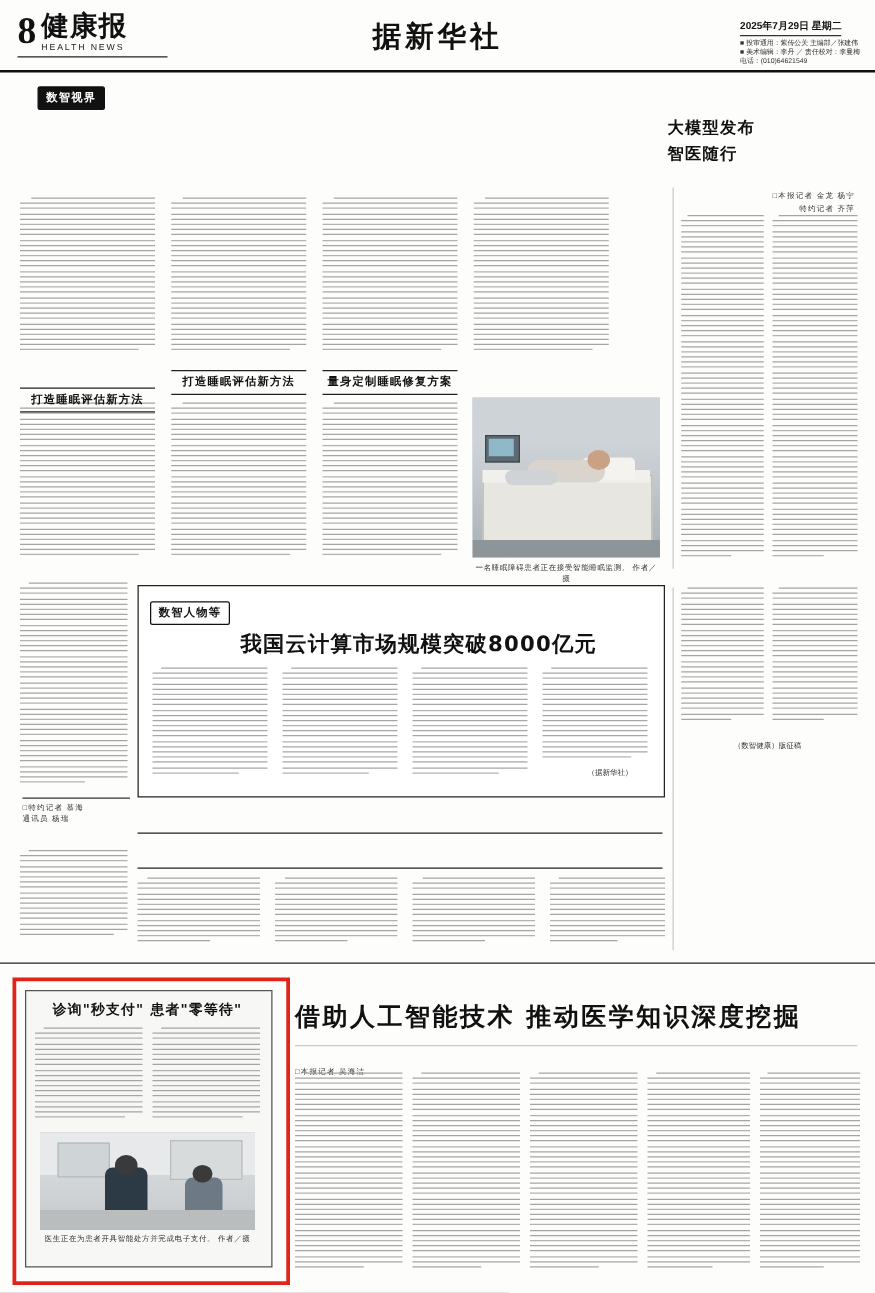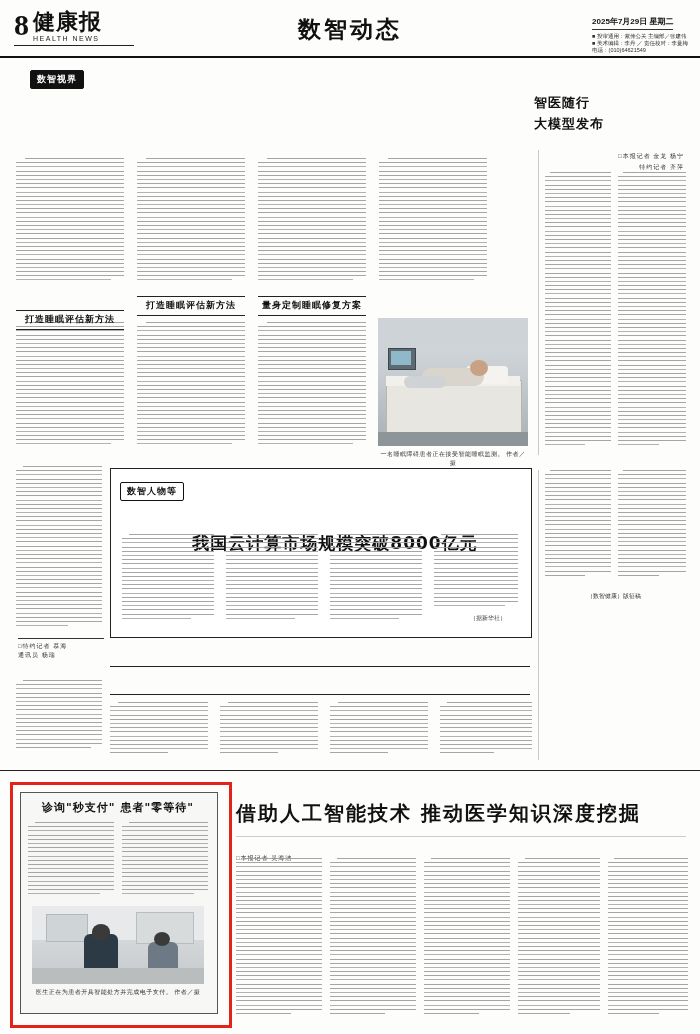--- a/index.html
+++ b/index.html
@@ -75,40 +75,40 @@
 
   <div class="masthead">
     <div class="mh-left">
       <div class="mh-num">8</div>
       <div class="mh-logo">
         <div class="mh-cn">健康报</div>
         <div class="mh-en">HEALTH NEWS</div>
       </div>
     </div>
     <div class="mh-rule"></div>
-    <div class="mh-title">数智动态</div>
+    <div class="mh-title">据新华社</div>
     <div class="mh-right">
       <div class="mh-date">2025年7月29日 星期二</div>
       <div class="mh-meta">
         <div>■ 投审通用：紫传公关 主编部／张建伟</div>
         <div>■ 美术编辑：李丹 ／ 责任校对：李曼梅</div>
         <div>电话：(010)64621549</div>
       </div>
     </div>
     <div class="mh-bar"></div>
   </div>
 
   <div style="position:absolute;left:30px;top:68px;">
     <span class="tag dark">数智视界</span>
   </div>
 
 
   <div class="subhead">
+    <div>大模型发布</div>
     <div>智医随行</div>
-    <div>大模型发布</div>
   </div>
 
   <div class="colrule" style="left:538px;top:150px;height:305px;"></div>
   <div class="colrule" style="left:538px;top:470px;height:290px;"></div>
 
   <div style="position:absolute;right:16px;top:152px;width:148px;text-align:right;">
     <div class="byline">□本报记者 金龙 杨宁</div>
     <div class="byline" style="margin-top:2px;">特约记者 齐萍</div>
   </div>
 
@@ -679,21 +679,21 @@
 
     <div style="position:absolute;left:0;top:0;width:150px;height:30px;background:#cdd3d6;"></div>
     <div style="position:absolute;left:0;top:114px;width:150px;height:14px;background:#8e9599;"></div>
   </div>
   <div class="caption" style="position:absolute;left:378px;top:450px;width:150px;">一名睡眠障碍患者正在接受智能睡眠监测。 作者／摄</div>
 
   <div class="box" style="left:110px;top:468px;width:420px;height:168px;"></div>
   <div style="position:absolute;left:120px;top:480px;">
     <span class="tag">数智人物等</span>
   </div>
-  <div class="bigtitle" style="position:absolute;left:150px;top:532px;width:370px;text-align:center;font-size:17px;">我国云计算市场规模突破8000亿元</div>
+  <div class="bigtitle" style="position:absolute;left:150px;top:504px;width:370px;text-align:center;font-size:17px;">我国云计算市场规模突破8000亿元</div>
   <div id="news-cols">
       <div class="col blk" style="left: 122px; top: 534px; width: 92px;">
         <div class="ln" style="width: 92%; margin-left: 8%;"></div>
         <div class="ln" style="width: 100%; margin-left: 0px;"></div>
         <div class="ln s" style="width: 100%; margin-left: 0px;"></div>
         <div class="ln" style="width: 100%; margin-left: 0px;"></div>
         <div class="ln" style="width: 100%; margin-left: 0px;"></div>
         <div class="ln s" style="width: 100%; margin-left: 0px;"></div>
         <div class="ln" style="width: 100%; margin-left: 0px;"></div>
         <div class="ln" style="width: 100%; margin-left: 0px;"></div>

